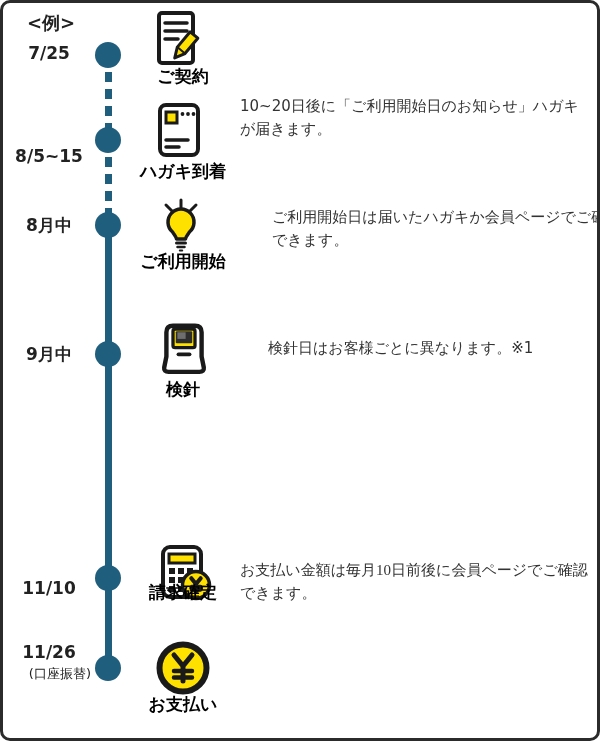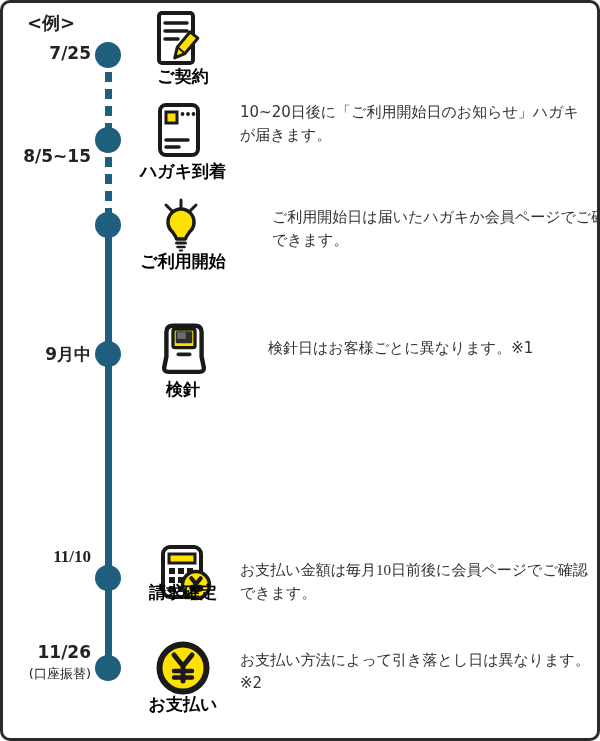--- a/index.html
+++ b/index.html
@@ -1,21 +1,21 @@
 <!DOCTYPE html>
 <html><head>
 <meta charset="utf-8">
 <style>
   html,body{margin:0;padding:0;background:#fff;}
   body{font-family:"DejaVu Sans","Liberation Sans",sans-serif;}
   .frame{position:relative;width:600px;height:741px;box-sizing:border-box;
          border:3px solid #2b2b2b;border-radius:10px;background:#fff;overflow:hidden;}
   .abs{position:absolute;}
   .example{left:24px;top:8px;font-size:18px;font-weight:bold;color:#222;}
-  .date{left:4px;width:84px;text-align:right;font-size:17px;font-weight:bold;color:#222;white-space:nowrap;}
+  .date{left:4px;width:84px;text-align:center;font-size:17px;font-weight:bold;color:#222;white-space:nowrap;}
   .date-note{left:0px;width:88px;text-align:right;font-size:13px;font-weight:normal;color:#222;white-space:nowrap;}
   .tl{left:102px;width:7px;}
   .tl-dashed{background:repeating-linear-gradient(180deg,#1F5E7D 0 10px,transparent 10px 17px);}
   .tl-solid{background:#1F5E7D;}
   .dot{left:92px;width:26px;height:26px;border-radius:50%;background:#1F5E7D;}
   .caption{left:100px;width:160px;text-align:center;font-size:17px;font-weight:bold;color:#000000;white-space:nowrap;}
   .desc{left:237px;width:352px;font-size:15px;line-height:1.5;color:#333;}
   .icon{display:block;}
   svg .ln{stroke:#1a1a1a;fill:none;stroke-linecap:round;}
 </style>
@@ -31,22 +31,23 @@
 
   <div class="abs dot" style="top:39px;"></div>
   <div class="abs dot" style="top:124px;"></div>
   <div class="abs dot" style="top:209px;"></div>
   <div class="abs dot" style="top:338px;"></div>
   <div class="abs dot" style="top:562px;"></div>
   <div class="abs dot" style="top:652px;"></div>
 
   <div class="abs date" style="top:40px;">7/25</div>
   <div class="abs date" style="top:143px;">8/5~15</div>
+  <div class="abs date" style="top:211px;">8月中</div>
   <div class="abs date" style="top:340px;">9月中</div>
-  <div class="abs date" style="top:544px;font-family:Liberation Serif, serif;">11/10</div>
+  <div class="abs date" style="top:575px;">11/10</div>
   <div class="abs date" style="top:639px;">11/26</div>
   <div class="abs date-note" style="top:662px;">(口座振替)</div>
 
   <svg class="abs icon" style="left:148px;top:8px;" width="56" height="60" viewBox="0 0 56 60">
     <rect x="8" y="2" width="34" height="50" rx="3" fill="#fff" stroke="#1a1a1a" stroke-width="4"></rect>
     <path class="ln" stroke-width="3.5" d="M14 12 H36 M14 20 H36 M14 28 H27"></path>
     <g transform="translate(43,24) rotate(40)">
       <path d="M-5 0 H5 V20 L0 30 L-5 20 Z" fill="#FFE100" stroke="#1a1a1a" stroke-width="3" stroke-linejoin="round"></path>
       <path class="ln" stroke-width="2" d="M-5 20 H5"></path>
     </g>
@@ -55,21 +56,21 @@
 
   <svg class="abs icon" style="left:148px;top:99px;" width="56" height="60" viewBox="0 0 56 60">
     <rect x="9" y="3" width="38" height="50" rx="6" fill="#fff" stroke="#1a1a1a" stroke-width="4"></rect>
     <rect x="15" y="10" width="11" height="11" fill="#FFE100" stroke="#1a1a1a" stroke-width="3"></rect>
     <circle cx="31.5" cy="12" r="1.9" fill="#1a1a1a"></circle>
     <circle cx="37" cy="12" r="1.9" fill="#1a1a1a"></circle>
     <circle cx="42.5" cy="12" r="1.9" fill="#1a1a1a"></circle>
     <path class="ln" stroke-width="3.5" d="M15 38 H37 M15 45 H28"></path>
   </svg>
   <div class="abs caption" style="top:157px;">ハガキ到着</div>
-  <div class="abs desc" style="top:98px;">10~20日後に「ご利用開始日のお知らせ」ハガキが届きます。</div>
+  <div class="abs desc" style="top:92px;">10~20日後に「ご利用開始日のお知らせ」ハガキが届きます。</div>
 
   <svg class="abs icon" style="left:150px;top:193px;" width="56" height="60" viewBox="0 0 56 60">
     <path class="ln" stroke-width="3" d="M13 9 L19 15 M28 4 V12 M43 9 L37 15"></path>
     <path d="M19.6 36 A13 13 0 1 1 36.4 36 C35 38.6 33 40 32.5 43 L23.5 43 C23 40 21 38.6 19.6 36 Z" fill="#FFE100" stroke="#1a1a1a" stroke-width="3.5" stroke-linejoin="round"></path>
     <path class="ln" stroke-width="3" d="M23.5 47 H32.5"></path>
     <path class="ln" stroke-width="2.5" d="M24.5 51 H31.5"></path>
     <path class="ln" stroke-width="2" d="M26.8 54.5 H29.2"></path>
   </svg>
   <div class="abs caption" style="top:247px;">ご利用開始</div>
   <div class="abs desc" style="top:203px;margin-left:32px;">ご利用開始日は届いたハガキか会員ページでご確認できます。</div>
@@ -107,15 +108,14 @@
   <div class="abs desc" style="top:556px;font-family:Liberation Serif, serif;">お支払い金額は毎月10日前後に会員ページでご確認できます。</div>
 
   <svg class="abs icon" style="left:152px;top:637px;" width="56" height="56" viewBox="0 0 56 56">
     <circle cx="28" cy="28" r="23.5" fill="#FFE100" stroke="#1a1a1a" stroke-width="6"></circle>
     <g transform="translate(28,28)" fill="none" stroke="#1a1a1a" stroke-linecap="round">
       <path stroke-width="5" d="M-9 -13 L0 -2 L9 -13 M0 -2 V13"></path>
       <path stroke-width="4.5" d="M-9 3 H9 M-9 9.5 H9"></path>
     </g>
   </svg>
   <div class="abs caption" style="top:690px;">お支払い</div>
-  <div class="abs desc" style="top:646px;">お支払い方法によって引き落とし日は異なります。※2</div>
 
 </div>
 
 </body></html>

